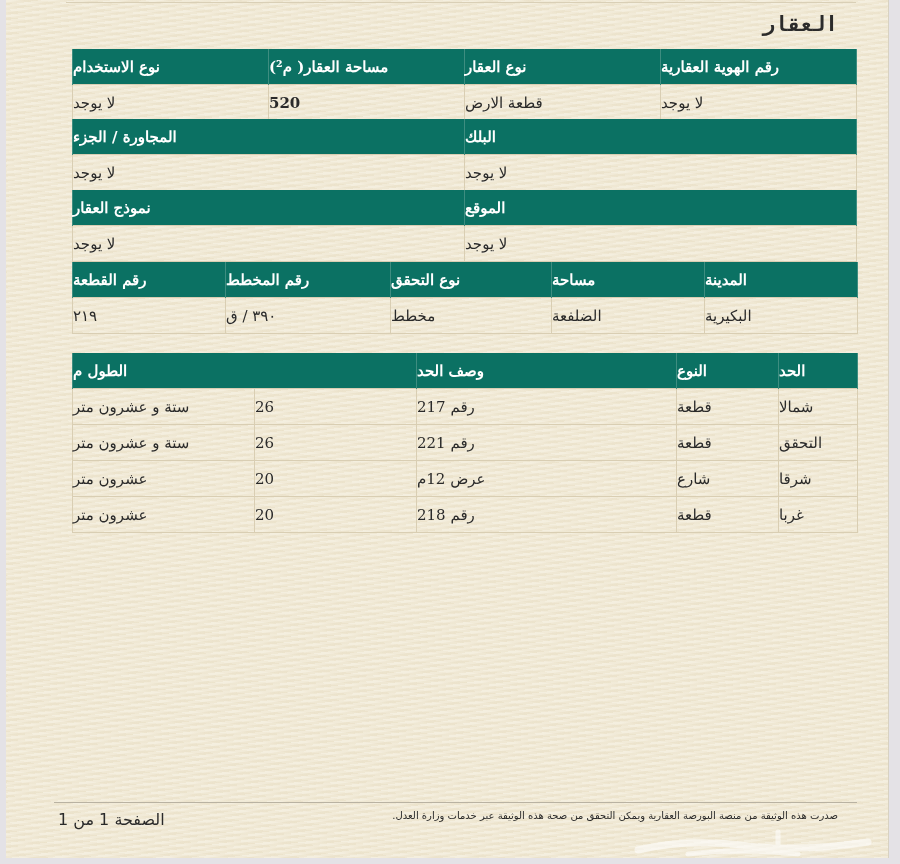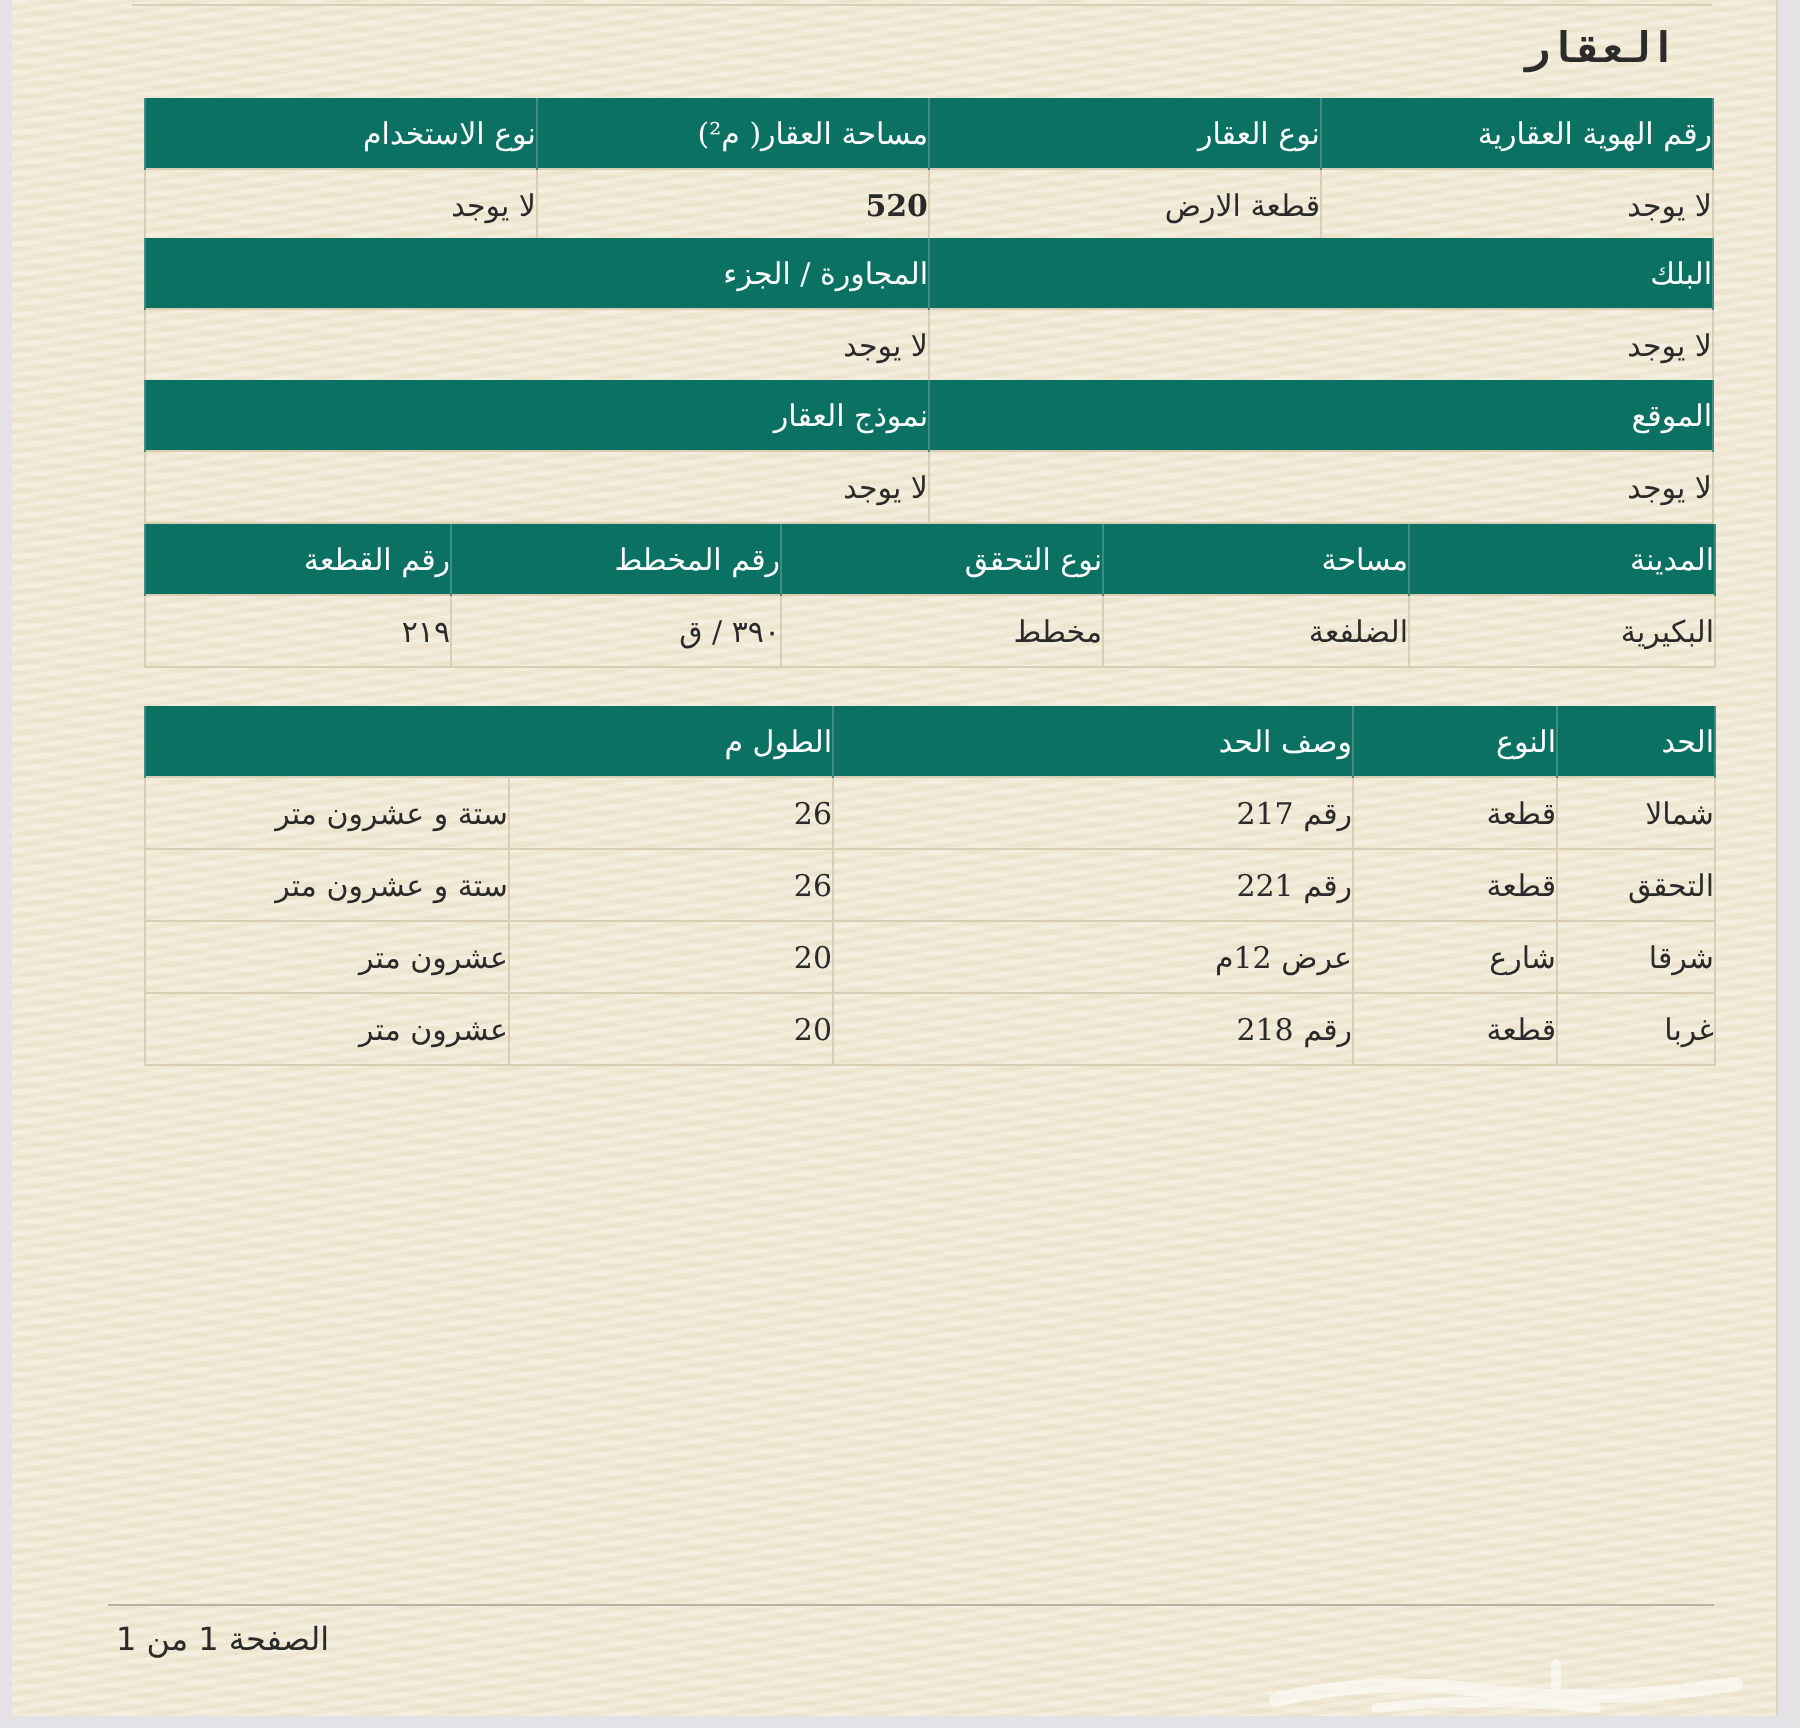--- a/index.html
+++ b/index.html
@@ -25,28 +25,28 @@
       position: absolute; right: 50px; top: 12px;
       font-size: 21px; font-weight: bold; color: #2b2b2b;
       direction: rtl;
       font-family: Liberation Mono, monospace;
     }
     table.grid {
       position: absolute; left: 66px; width: 785px;
       border-collapse: collapse; direction: rtl; table-layout: fixed;
     }
     table.grid th {
-      background: #0b7163; color: #ffffff; font-weight: normal;
+      background: #0b7163; color: #ffffff; font-weight: bold;
       font-size: 15px; height: 35px; padding: 0;
       border-left: 1px solid #3e8d80; border-right: 1px solid #3e8d80;
-      text-align: right;
+      text-align: left;
     }
     table.grid td {
       font-size: 15px; color: #2a2a2a; height: 35px; padding: 0;
-      border: 1px solid #d9ceb3; text-align: right;
+      border: 1px solid #d9ceb3; text-align: left;
       background: transparent;
     }
     .t1 { top: 49px; }
     .t2 { top: 119px; }
     .t3 { top: 190px; }
     .t4 { top: 262px; }
     .t5 { top: 353px; }
     .footer-rule {
       position: absolute; left: 48px; top: 802px; width: 803px; height: 0;
       border-top: 1px solid #b9b2a2;
@@ -183,20 +183,21 @@
       <td>غربا</td>
       <td>قطعة</td>
       <td>رقم 218</td>
       <td>20</td>
       <td>عشرون متر</td>
     </tr>
   </tbody>
     </table>
 
   <div class="footer-rule"></div>
+  <div class="footer-note">صدرت هذه الوثيقة من منصة البورصة العقارية ويمكن التحقق من صحة هذه الوثيقة عبر خدمات وزارة العدل.</div>
   <div class="footer-page">الصفحة 1 من 1</div>
 
   <svg class="watermark" viewBox="0 0 250 30">
     <path d="M10 22 Q60 10 120 18 Q170 24 240 14" stroke="#ffffff" stroke-width="7" fill="none" stroke-linecap="round"></path>
     <path d="M60 26 Q110 20 170 26" stroke="#ffffff" stroke-width="5" fill="none" stroke-linecap="round"></path>
     <path d="M150 4 L150 20" stroke="#ffffff" stroke-width="5" stroke-linecap="round"></path>
   </svg>
 </div>
 
 </body></html>

